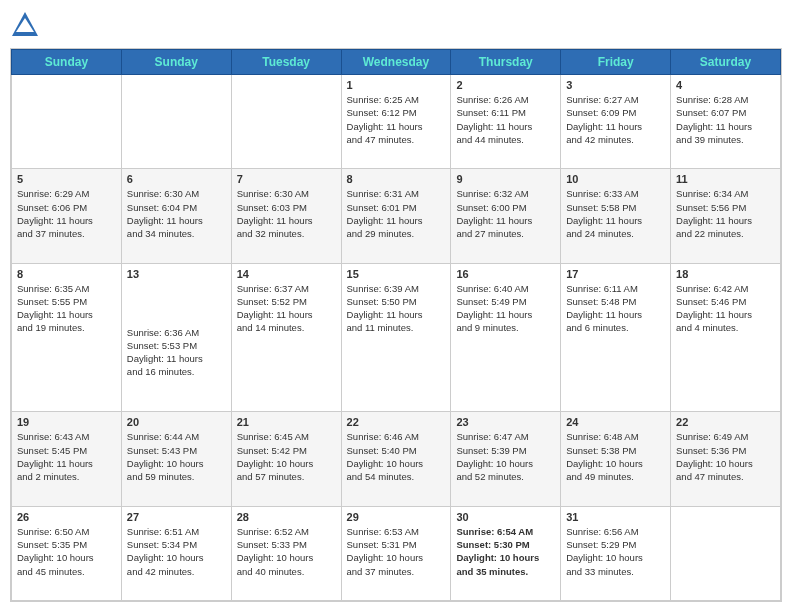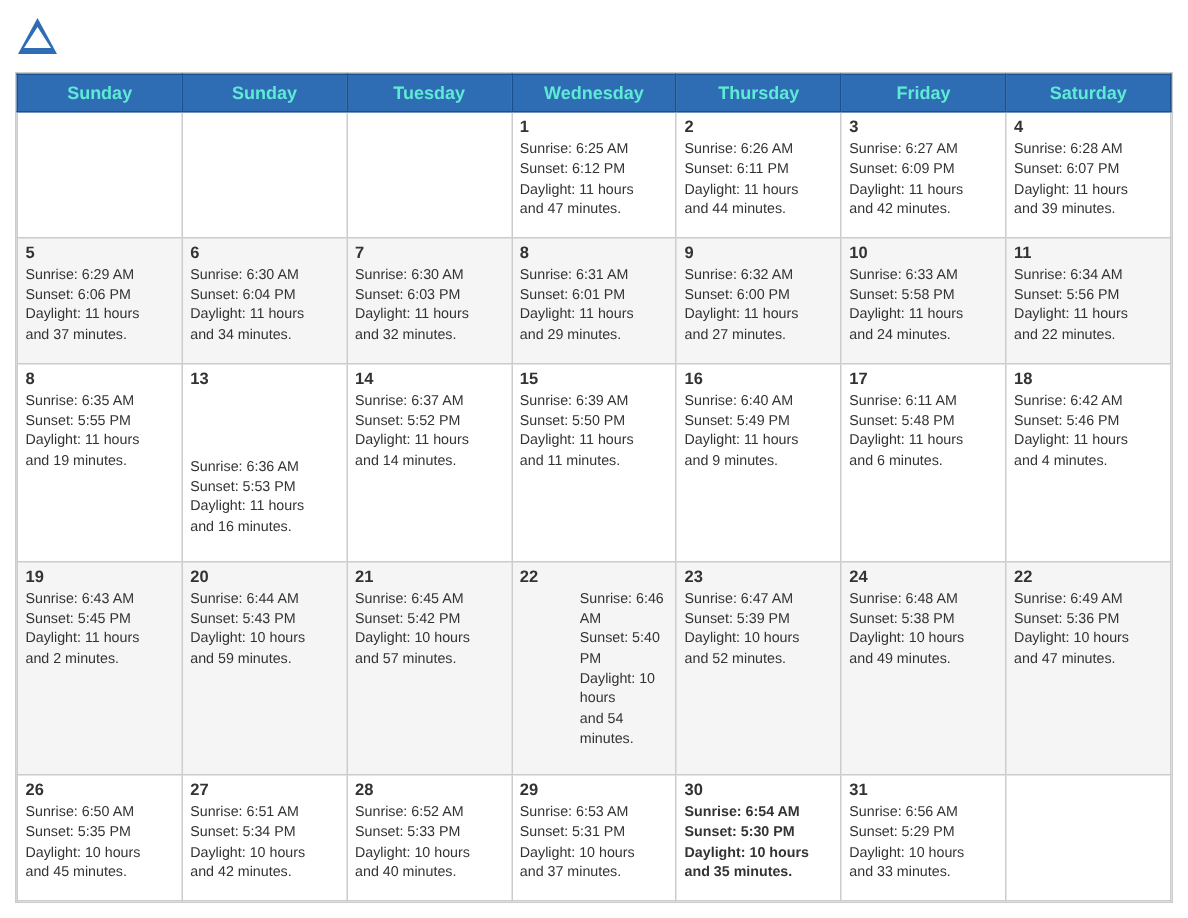--- a/index.html
+++ b/index.html
@@ -294,21 +294,21 @@
             </td>
             <td>
               <span class="day-number">21</span>
               <div class="day-info" style="white-space: pre-line;">Sunrise: 6:45 AM
 Sunset: 5:42 PM
 Daylight: 10 hours
 and 57 minutes.</div>
             </td>
             <td>
               <span class="day-number">22</span>
-              <div class="day-info" style="white-space: pre-line; margin-left: 40px;">Sunrise: 6:46 AM
+              <div class="day-info" style="white-space: pre-line;">Sunrise: 6:46 AM
 Sunset: 5:40 PM
 Daylight: 10 hours
 and 54 minutes.</div>
             </td>
             <td>
               <span class="day-number">23</span>
               <div class="day-info" style="white-space: pre-line;">Sunrise: 6:47 AM
 Sunset: 5:39 PM
 Daylight: 10 hours
 and 52 minutes.</div>

